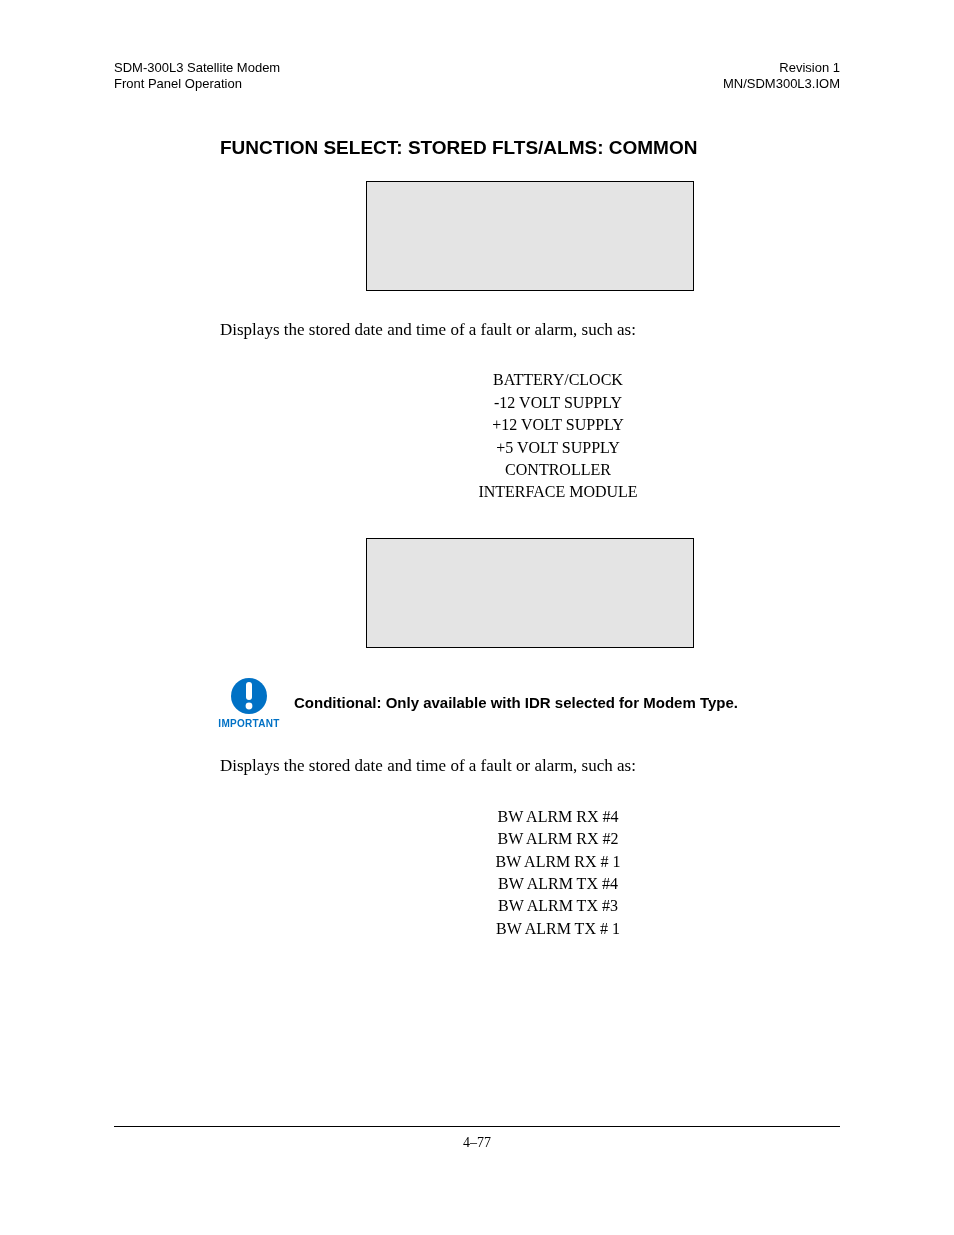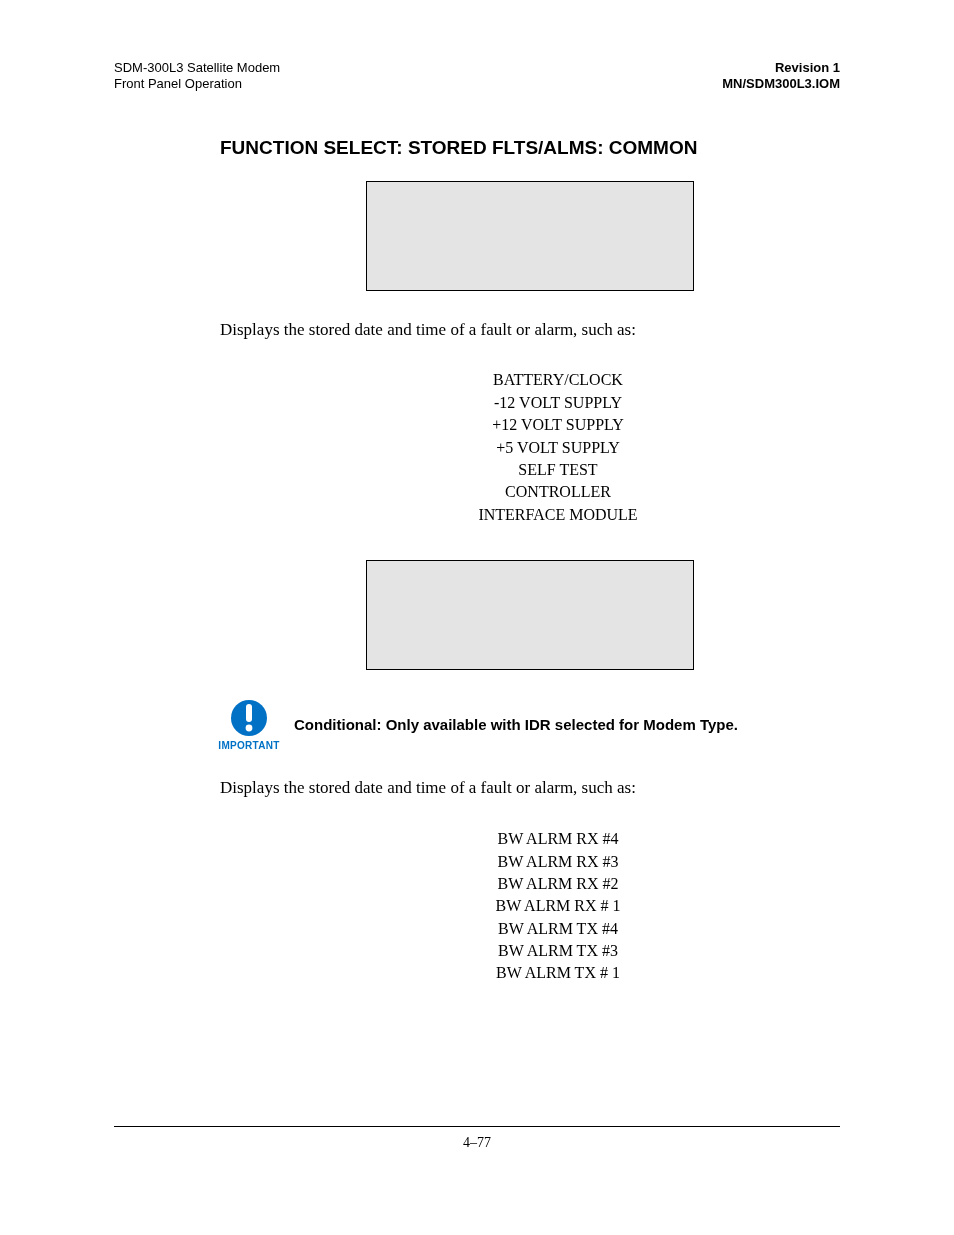--- a/index.html
+++ b/index.html
@@ -1,21 +1,21 @@
 <!DOCTYPE html>
 <html><head>
 <meta charset="utf-8">
 <style>
   * { box-sizing: border-box; margin: 0; padding: 0; }
   html, body { width: 954px; height: 1235px; background: #fff; }
   body { font-family: "Times New Roman", Times, serif; color: #000; position: relative; }
   .page { position: absolute; left: 114px; top: 60px; width: 726px; }
   .runhead { font-family: Arial, Helvetica, sans-serif; font-size: 13px; line-height: 1.25; display: flex; justify-content: space-between; margin-bottom: 44px; }
   .rh-left, .rh-right { display: flex; flex-direction: column; }
-  .rh-right { text-align: right; font-weight: bold; }
+  .rh-right { text-align: right; }
   .content { margin-left: 106px; width: 620px; }
   h2.section { font-family: Arial, Helvetica, sans-serif; font-weight: 700; font-size: 19px; margin-top: 4px; margin-bottom: 22px; }
   .lcd { display: block; margin: 0 auto 28px auto; width: 328px; height: 110px; background: #e4e4e4; border: 1px solid #000; }
   p.body { font-size: 17px; line-height: 1.35; margin-bottom: 28px; }
   ul.plain { list-style: none; margin-left: 56px; margin-bottom: 34px; font-size: 16px; line-height: 1.4; text-align: center; }
   .note-row { display: flex; align-items: center; gap: 16px; margin: 8px 0 26px 0; }
   .icon-box { display: flex; flex-direction: column; align-items: center; width: 58px; }
   .icon-box svg { display: block; }
   .icon-box .caption { font-family: Arial, Helvetica, sans-serif; font-weight: 700; font-size: 10px; color: #0071c5; letter-spacing: 0.3px; margin-top: 2px; }
   .note-text { font-family: Arial, Helvetica, sans-serif; font-weight: 700; font-size: 15px; }
@@ -40,21 +40,20 @@
 
   <div class="content">
     <h2 class="section">FUNCTION SELECT: STORED FLTS/ALMS: COMMON</h2>
     <div class="lcd"></div>
     <p class="body">Displays the stored date and time of a fault or alarm, such as:</p>
     <ul class="plain">
       <li>BATTERY/CLOCK</li>
       <li>-12 VOLT SUPPLY</li>
       <li>+12 VOLT SUPPLY</li>
       <li>+5 VOLT SUPPLY</li>
-      <li>SELF TEST</li>
       <li>CONTROLLER</li>
       <li>INTERFACE MODULE</li>
     </ul>
 
     <div class="lcd"></div>
 
     <div class="note-row">
       <div class="icon-box">
         <svg width="40" height="40" viewBox="0 0 40 40">
           <circle cx="20" cy="20" r="18" fill="#0071c5"></circle>
@@ -62,21 +61,20 @@
           <circle cx="20" cy="30" r="3.4" fill="#ffffff"></circle>
         </svg>
         <span class="caption">IMPORTANT</span>
       </div>
       <span class="note-text">Conditional: Only available with IDR selected for Modem Type.</span>
     </div>
 
     <p class="body">Displays the stored date and time of a fault or alarm, such as:</p>
     <ul class="plain">
       <li>BW ALRM RX #4</li>
-      <li>BW ALRM RX #3</li>
       <li>BW ALRM RX #2</li>
       <li>BW ALRM RX # 1</li>
       <li>BW ALRM TX #4</li>
       <li>BW ALRM TX #3</li>
       <li>BW ALRM TX # 1</li>
     </ul>
   </div>
 </div>
 
 <div class="footer">

